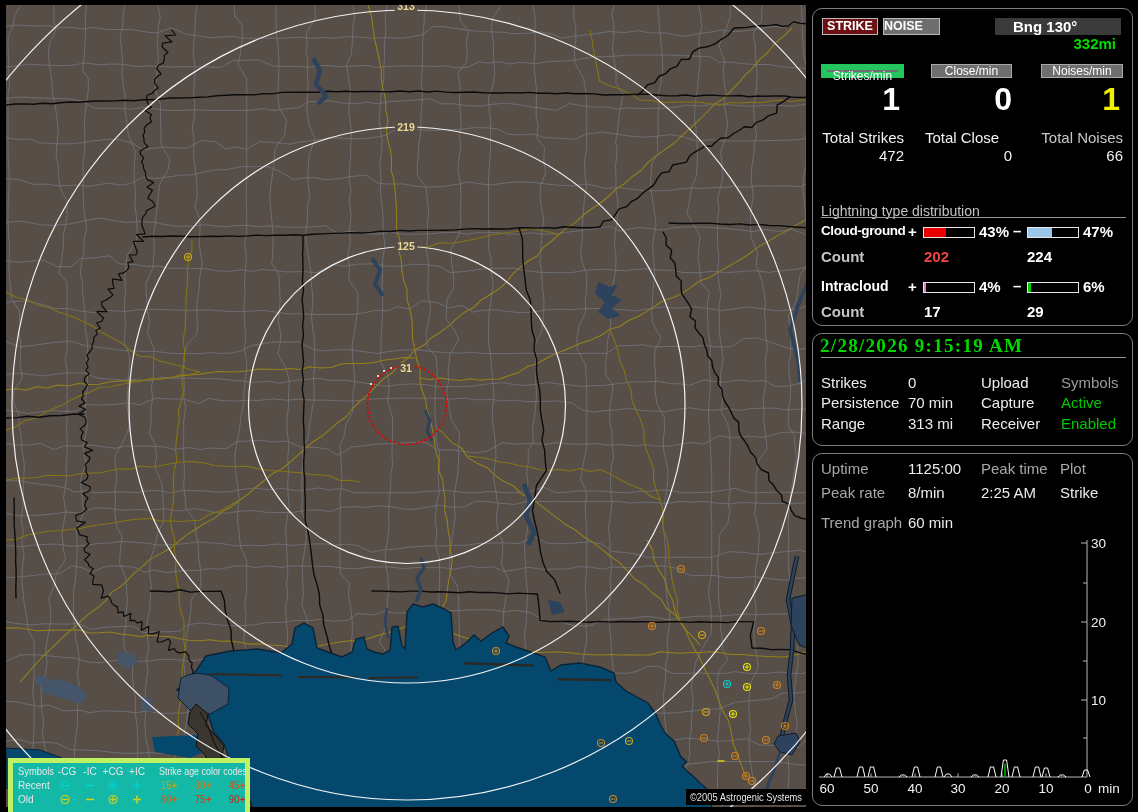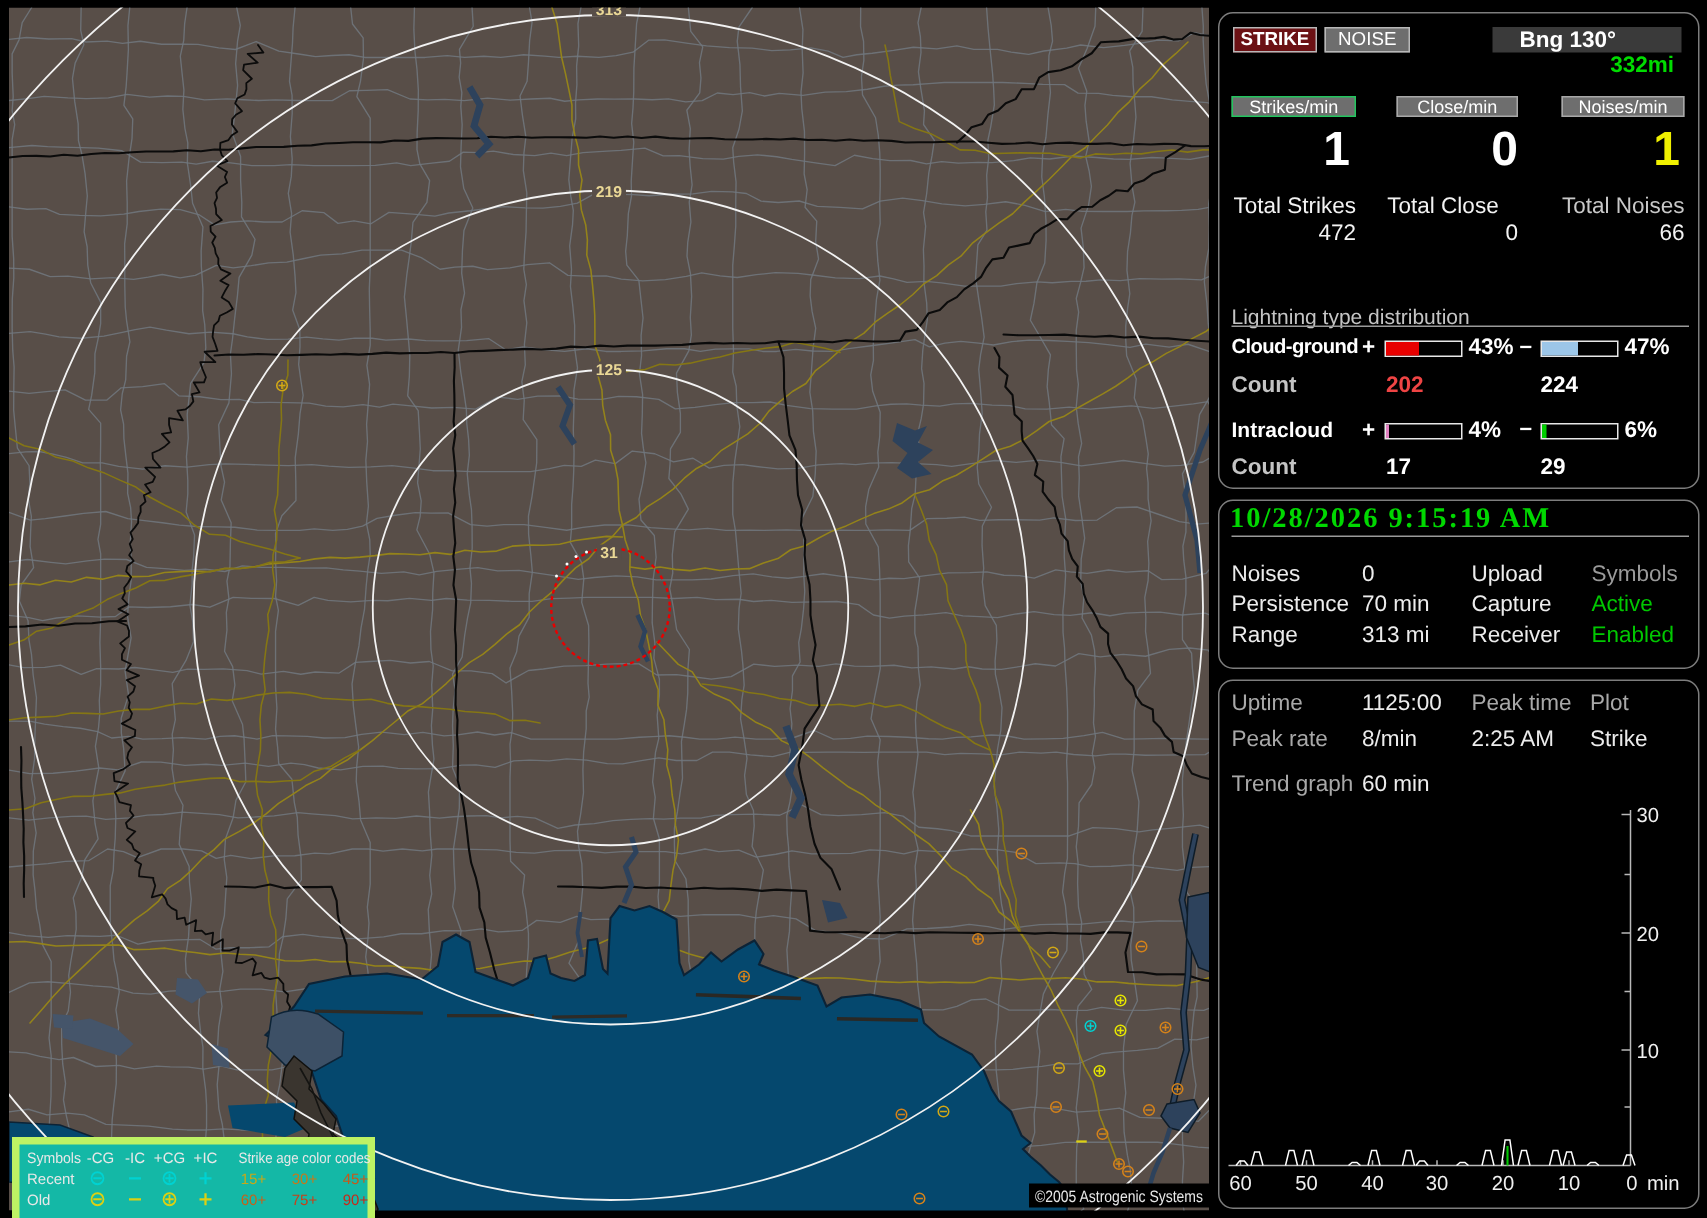--- a/index.html
+++ b/index.html
@@ -292,29 +292,29 @@
     </svg></div>
 
 <div class="box" style="top:8px;height:318px"></div>
 <div class="box" style="top:333px;height:113px"></div>
 <div class="box" style="top:453px;height:353px"></div>
 
 <div class="abs" style="left:822px;top:18px;width:56px;height:17px;background:#6b1114;
  border:1px solid #b8b8b8;color:#fff;font-weight:bold;font-size:12.5px;line-height:15px;
  text-align:center">STRIKE</div>
 <div class="abs" style="left:883px;top:18px;width:57px;height:17px;background:#6e6e6e;
- border:1px solid #b8b8b8;color:#fff;font-weight:normal;font-size:12.5px;line-height:15px;
- text-align:center">NOISE</div>
+ border:1px solid #b8b8b8;color:#fff;font-weight:bold;font-size:12.5px;line-height:15px;
+ ">NOISE</div>
 <div class="abs" style="left:995px;top:18px;width:126px;height:17px;background:#3a3a3a;
  color:#fff;font-weight:bold;font-size:15px;line-height:17px">
  <span style="padding-left:18px">Bng 130°</span>
  <span style="color:#00dc00;float:right;padding-right:5px">332mi</span></div>
 
 <div class="abs" style="left:821px;top:64px;width:83px;height:14px;background:#6e6e6e;
- border:1px solid #22c55e;color:#fff;font-size:12px;line-height:12px;text-align:center">Strikes/min</div>
+ border:6px solid #22c55e;color:#fff;font-size:12px;line-height:12px;text-align:center">Strikes/min</div>
 <div class="abs" style="left:931px;top:64px;width:81px;height:14px;background:#6e6e6e;
  border:1px solid #a8a8a8;color:#fff;font-size:12px;line-height:12px;text-align:center">Close/min</div>
 <div class="abs" style="left:1041px;top:64px;width:82px;height:14px;background:#6e6e6e;
  border:1px solid #a8a8a8;color:#fff;font-size:12px;line-height:12px;text-align:center">Noises/min</div>
 
 <div class="abs" style="left:804px;top:81px;width:96px;text-align:right;color:#fff;
  font-size:32px;font-weight:bold">1</div>
 <div class="abs" style="left:912px;top:81px;width:100px;text-align:right;color:#fff;
  font-size:32px;font-weight:bold">0</div>
 <div class="abs" style="left:1023px;top:81px;width:97px;text-align:right;color:#f0f000;
@@ -356,24 +356,24 @@
 <div class="abs" style="left:1027px;top:282px;width:52px;height:11px;border:1px solid #e8e8e8;background:#000">
  <div style="width:3px;height:9px;background:#00d000"></div>
   </div>
 <div class="abs" style="left:1083px;top:278px;color:#fff;font-size:15px;font-weight:bold">6%</div>
 
 <div class="abs" style="left:821px;top:303px;color:#c4c4c4;font-size:15px;font-weight:bold">Count</div>
 <div class="abs" style="left:924px;top:303px;color:#fff;font-size:15px;font-weight:bold">17</div>
 <div class="abs" style="left:1027px;top:303px;color:#fff;font-size:15px;font-weight:bold">29</div>
 
 <div class="abs" style="left:820px;top:335px;color:#00d800;font-size:19px;letter-spacing:1.3px;font-weight:bold;
- font-family:'Liberation Serif',serif">10/28/2026 9:15:19 AM</div>
+ font-family:'Liberation Serif',serif">2/28/2026 9:15:19 AM</div>
 <div class="abs" style="left:821px;top:357px;width:305px;height:1px;background:#9a9a9a"></div>
 
-<div class="abs" style="left:821px;top:374px;color:#ececec;font-size:15px">Noises</div>
+<div class="abs" style="left:821px;top:374px;color:#ececec;font-size:15px">Strikes</div>
 <div class="abs" style="left:908px;top:374px;color:#ececec;font-size:15px">0</div>
 <div class="abs" style="left:981px;top:374px;color:#ececec;font-size:15px">Upload</div>
 <div class="abs" style="left:1061px;top:374px;color:#9a9a9a;font-size:15px">Symbols</div>
 <div class="abs" style="left:821px;top:394px;color:#ececec;font-size:15px">Persistence</div>
 <div class="abs" style="left:908px;top:394px;color:#ececec;font-size:15px">70 min</div>
 <div class="abs" style="left:981px;top:394px;color:#ececec;font-size:15px">Capture</div>
 <div class="abs" style="left:1061px;top:394px;color:#00c800;font-size:15px">Active</div>
 <div class="abs" style="left:821px;top:415px;color:#ececec;font-size:15px">Range</div>
 <div class="abs" style="left:908px;top:415px;color:#ececec;font-size:15px">313 mi</div>
 <div class="abs" style="left:981px;top:415px;color:#ececec;font-size:15px">Receiver</div>

